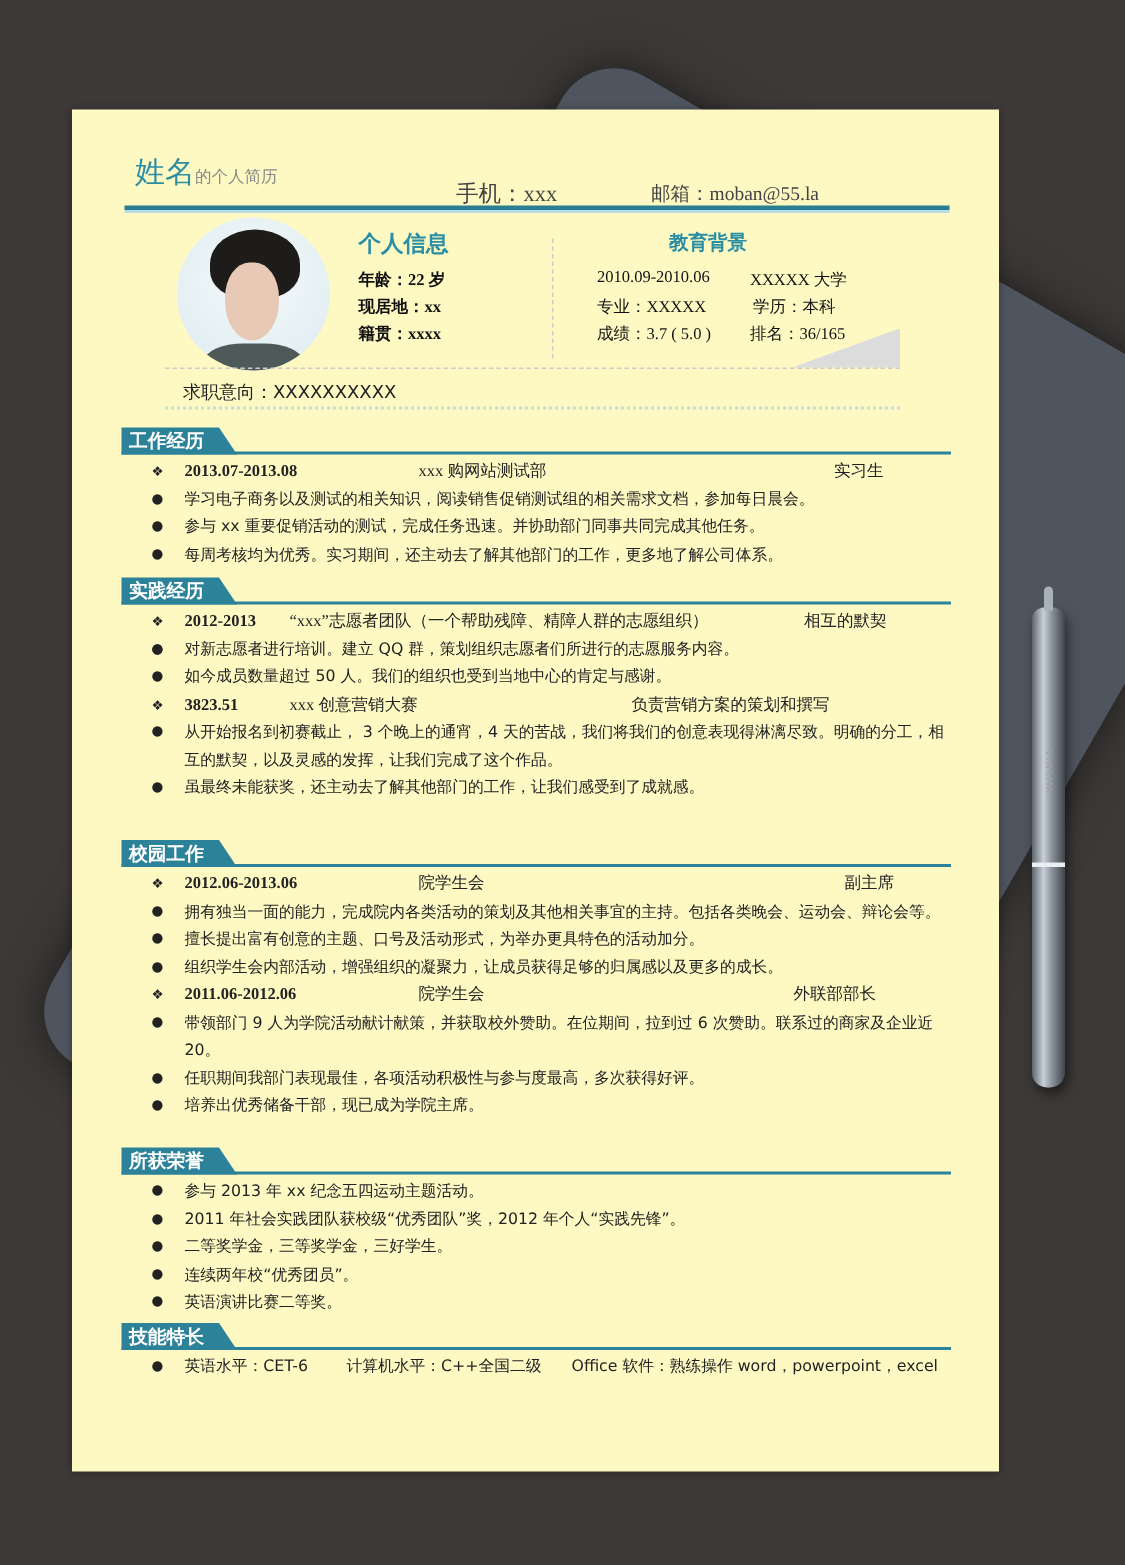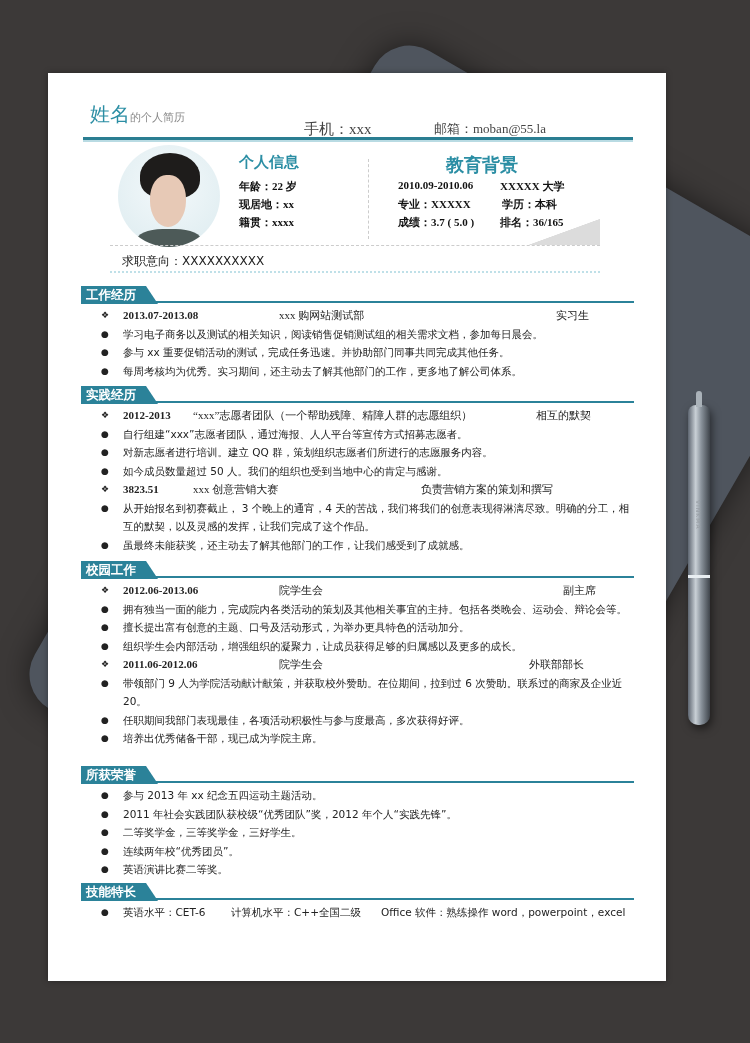--- a/index.html
+++ b/index.html
@@ -20,43 +20,43 @@
     border-radius:8px 8px 10px 10px;
     background:linear-gradient(90deg,#5d6570 0%,#c9d0d6 35%,#8a939c 60%,#3e444b 100%);
     box-shadow:2px 4px 8px rgba(0,0,0,0.5);
   }
   .pen-tip { position:absolute; left:8px; top:-14px; width:6px; height:16px; background:#aab2b9; border-radius:3px 3px 0 0; }
   .pen-band { position:absolute; left:0; top:170px; width:22px; height:3px; background:#e8eef2; }
   .pen-brand { position:absolute; left:7px; top:95px; font-size:6px; color:#9aa0a6; writing-mode:vertical-rl; font-family:"DejaVu Sans",sans-serif; letter-spacing:1px; }
 
   .paper {
     position:absolute; left:48px; top:73px; width:618px; height:908px;
-    background:#ffffff; box-shadow:0 0 6px rgba(0,0,0,0.35);
+    background:#fef9c3; box-shadow:0 0 6px rgba(0,0,0,0.35);
   }
   .hdr { position:absolute; left:42px; top:28px; width:540px; height:36px; }
   .hdr-name { position:absolute; left:0; top:0; font-size:20px; color:#2b8ea4; }
   .hdr-sub { position:absolute; left:40px; top:9px; font-size:11px; color:#888;font-family:Liberation Mono, monospace; }
   .hdr-phone { position:absolute; left:214px; top:19px; font-size:15px; color:#444; }
   .hdr-mail { position:absolute; left:344px; top:19px; font-size:13px; color:#444; }
   .hdr-line { position:absolute; left:35px; top:64px; width:550px; height:3px; background:#2a7e92; }
   .hdr-line2 { position:absolute; left:35px; top:67px; width:550px; height:2px; background:#b9dbe3; }
 
   .photo {
     position:absolute; left:70px; top:72px; width:102px; height:102px; border-radius:50%;
     background:radial-gradient(circle at 50% 40%,#f4f9fb 0%,#dcebef 100%); overflow:hidden;
   }
   .hair { position:absolute; left:22px; top:8px; width:60px; height:46px; background:#1e1c1b; border-radius:50% 50% 40% 40%; }
   .face { position:absolute; left:32px; top:30px; width:36px; height:52px; background:#e7c9b6; border-radius:45% 45% 50% 50%; }
   .shirt { position:absolute; left:18px; top:84px; width:66px; height:30px; background:#4d5a58; border-radius:40% 40% 0 0; }
 
   .pi-title { position:absolute; left:191px; top:80px; font-size:15px; font-weight:bold; color:#2b8ea4; font-family:"DejaVu Sans",sans-serif; }
   .pi-row { position:absolute; left:191px; font-size:11px; font-weight:bold; color:#111; }
   .vdash { position:absolute; left:320px; top:86px; height:80px; border-left:1px dashed #ccc; }
-  .ed-title { position:absolute; left:398px; top:80px; font-size:18px; font-weight:bold; color:#2b8ea4; font-family:"DejaVu Sans",sans-serif; }
-  .ed-cell { position:absolute; font-size:11px; font-weight:bold; color:#111; }
+  .ed-title { position:absolute; left:398px; top:80px; font-size:13px; font-weight:bold; color:#2b8ea4; font-family:"DejaVu Sans",sans-serif; }
+  .ed-cell { position:absolute; font-size:11px; font-weight:normal; color:#111; }
   .wedge { position:absolute; left:462px; top:146px; width:90px; height:26px; background:linear-gradient(160deg,transparent 55%,#dcdcdc 56%); }
   .hdash { position:absolute; left:62px; top:172px; width:490px; border-top:1px dashed #ccc; }
   .objective { position:absolute; left:74px; top:180px; font-size:12px; color:#222; font-family:"DejaVu Sans",sans-serif; }
   .obj-dots { position:absolute; left:62px; top:198px; width:490px; border-top:2px dotted #bfe0e8; }
 
   .section { position:absolute; left:33px; width:553px; }
   .sec-tab {
     position:relative; display:inline-block; height:18px; line-height:18px;
     padding:0 10px 0 5px; background:#2b8299; color:#fff; font-weight:bold;
     font-size:12.5px; font-family:"DejaVu Sans",sans-serif;
@@ -134,21 +134,21 @@
   <div class="section" style="top:312px">
     <div class="sec-line"></div>
     <span class="sec-tab">实践经历</span>
     <div style="height:2px"></div>
     <div class="row hd">
       <span class="mark">❖</span>
       <b>2012-2013</b>
       <span class="col2" style="left:112px">“xxx”志愿者团队（一个帮助残障、精障人群的志愿组织）</span>
       <span class="col3" style="left:455px">相互的默契</span>
     </div>
-    <div class="row"><span class="mark">●</span><span>自行组建“xxx”志愿者团队，通过海报、人人平台等宣传方式招募志愿者。</span></div>
+    <div class="row"><span class="mark">●</span></div>
     <div class="row"><span class="mark">●</span><span>对新志愿者进行培训。建立 QQ 群，策划组织志愿者们所进行的志愿服务内容。</span></div>
     <div class="row"><span class="mark">●</span><span>如今成员数量超过 50 人。我们的组织也受到当地中心的肯定与感谢。</span></div>
     <div class="row hd">
       <span class="mark">❖</span>
       <b>3823.51</b>
       <span class="col2" style="left:112px">xxx 创意营销大赛</span>
       <span class="col3" style="left:340px">负责营销方案的策划和撰写</span>
     </div>
     <div class="row"><span class="mark">●</span><span>从开始报名到初赛截止， 3 个晚上的通宵，4 天的苦战，我们将我们的创意表现得淋漓尽致。明确的分工，相互的默契，以及灵感的发挥，让我们完成了这个作品。</span></div>
     <div class="row"><span class="mark">●</span><span>虽最终未能获奖，还主动去了解其他部门的工作，让我们感受到了成就感。</span></div>

